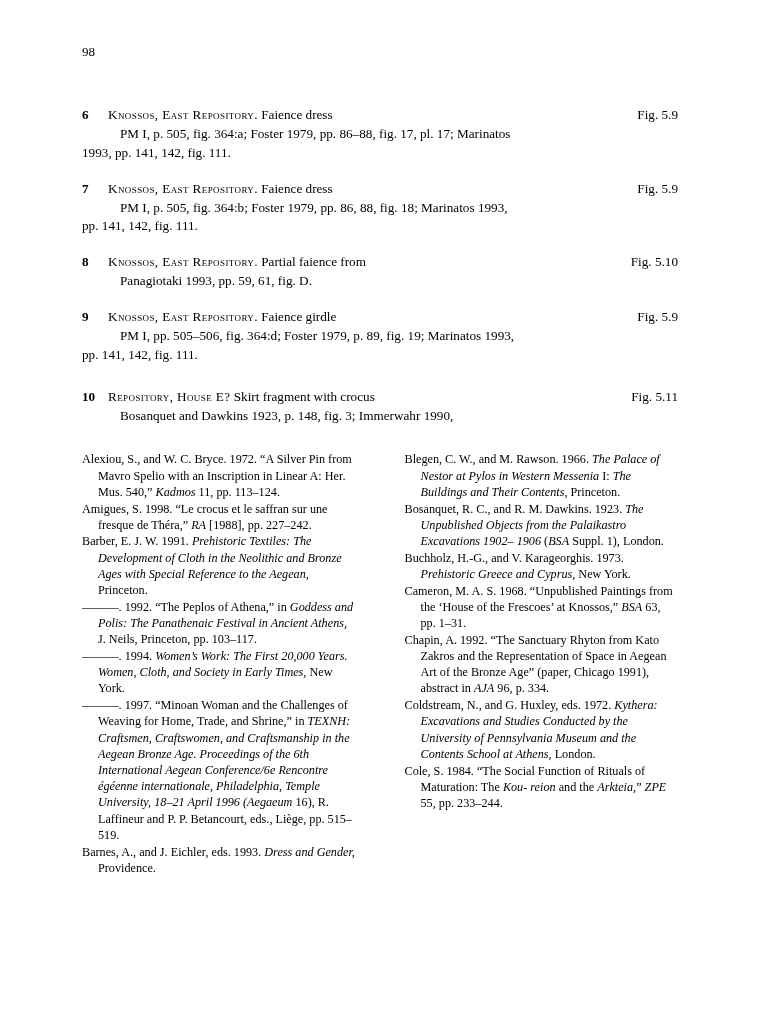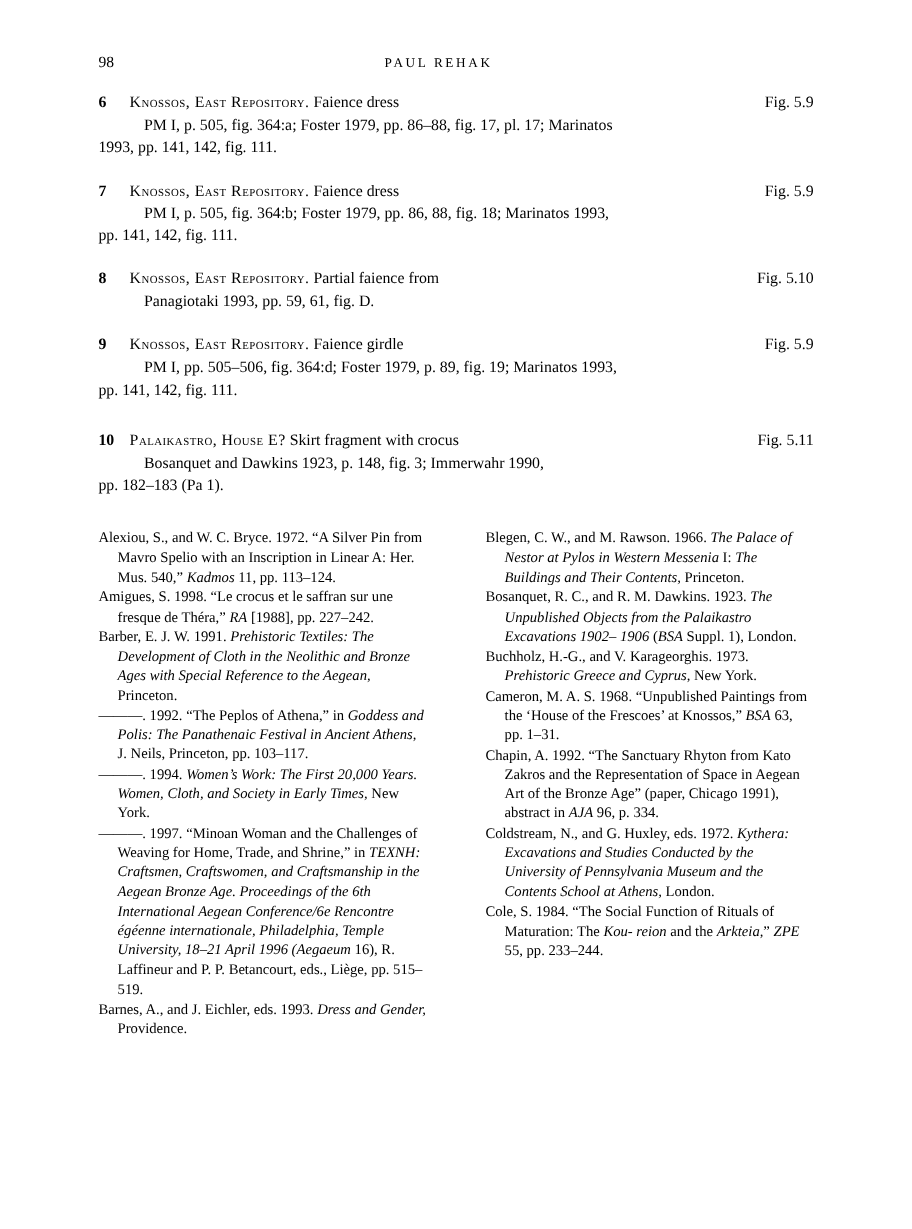--- a/index.html
+++ b/index.html
@@ -21,21 +21,21 @@
     height: 1024px;
     box-sizing: border-box;
     padding: 44px 82px 40px 82px;
   }
   
   .running-head {
     display: flex;
     align-items: baseline;
     font-size: 11.5px;
     letter-spacing: 0.5px;
-    margin-bottom: 16px;
+    margin-bottom: 46px;
   }
   .folio {
     font-family: "Liberation Serif", serif;
     font-size: 13px;
     letter-spacing: 0;
   }
   .head-title {
     flex: 1;
     text-align: center;
     font-size: 11px;
@@ -108,21 +108,20 @@
     text-indent: -16px;
   }
 </style>
 </head>
 <body>
 
 <div class="page">
 
   <div class="running-head">
     <span class="folio">98</span>
-    <span class="head-title">PAUL REHAK</span>
   </div>
 
   <div class="catalog">
     <div class="entry">
       <div class="entry-line1">
         <span class="entry-num">6</span>
         <span class="entry-title"><span class="smallcaps">Knossos, East Repository.</span><span> Faience dress</span></span>
         <span class="entry-fig">Fig. 5.9</span>
       </div>
       <div class="entry-body">
@@ -162,26 +161,25 @@
       </div>
       <div class="entry-body">
         <span>PM I, pp. 505–506, fig. 364:d; Foster 1979, p. 89, fig. 19; Marinatos 1993,</span>
         <span class="runover">pp. 141, 142, fig. 111.</span>
       </div>
     </div>
 
     <div class="entry" style="margin-top:23px;">
       <div class="entry-line1">
         <span class="entry-num">10</span>
-        <span class="entry-title"><span class="smallcaps">Palaikastro, House E?</span><span> Skirt fragment with crocus</span></span>
+        <span class="entry-title"><span class="smallcaps">Repository, House E?</span><span> Skirt fragment with crocus</span></span>
         <span class="entry-fig">Fig. 5.11</span>
       </div>
       <div class="entry-body">
         <span>Bosanquet and Dawkins 1923, p. 148, fig. 3; Immerwahr 1990,</span>
-        <span class="runover">pp. 182–183 (Pa 1).</span>
       </div>
     </div>
   </div>
 
 
   <div class="biblio">
     <div class="biblio-col">
       <div class="bib-entry">Alexiou, S., and W. C. Bryce. 1972. “A Silver Pin from Mavro Spelio with an Inscription in Linear A: Her. Mus. 540,” <i>Kadmos</i> 11, pp. 113–124.</div>
       <div class="bib-entry">Amigues, S. 1998. “Le crocus et le saffran sur une fresque de Théra,” <i>RA</i> [1988], pp. 227–242.</div>
       <div class="bib-entry">Barber, E. J. W. 1991. <i>Prehistoric Textiles: The Development of Cloth in the Neolithic and Bronze Ages with Special Reference to the Aegean,</i> Princeton.</div>

